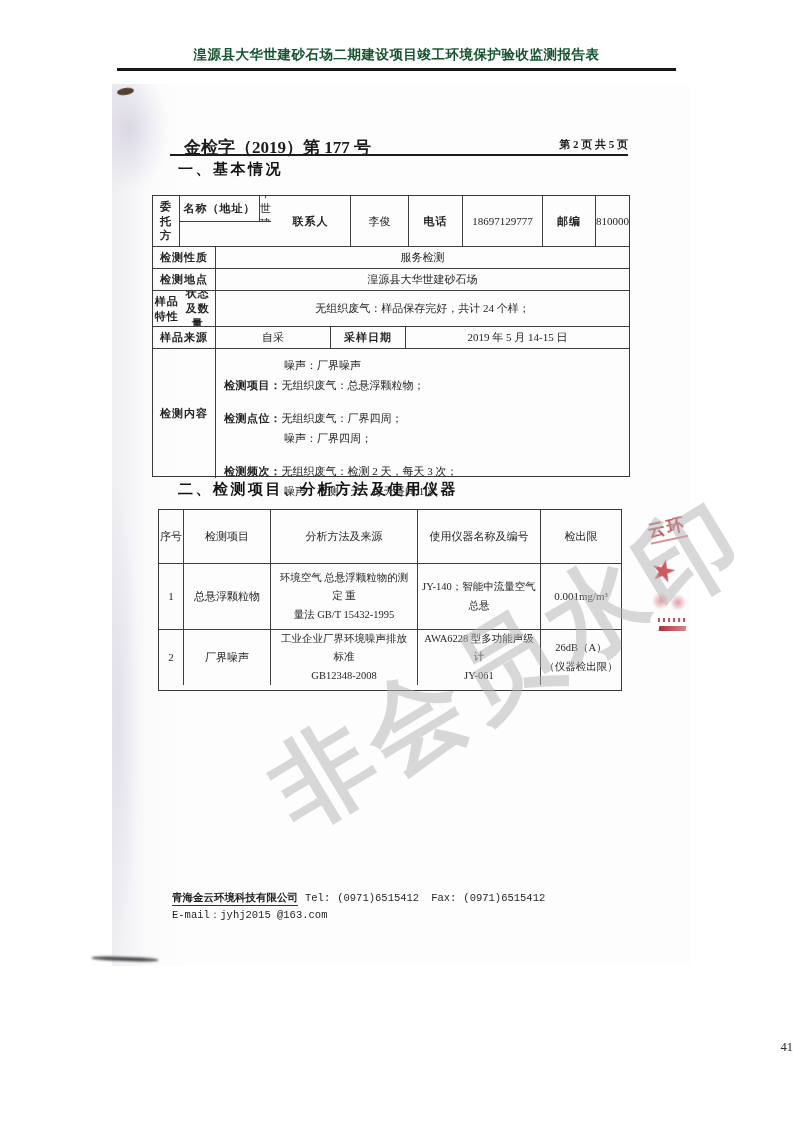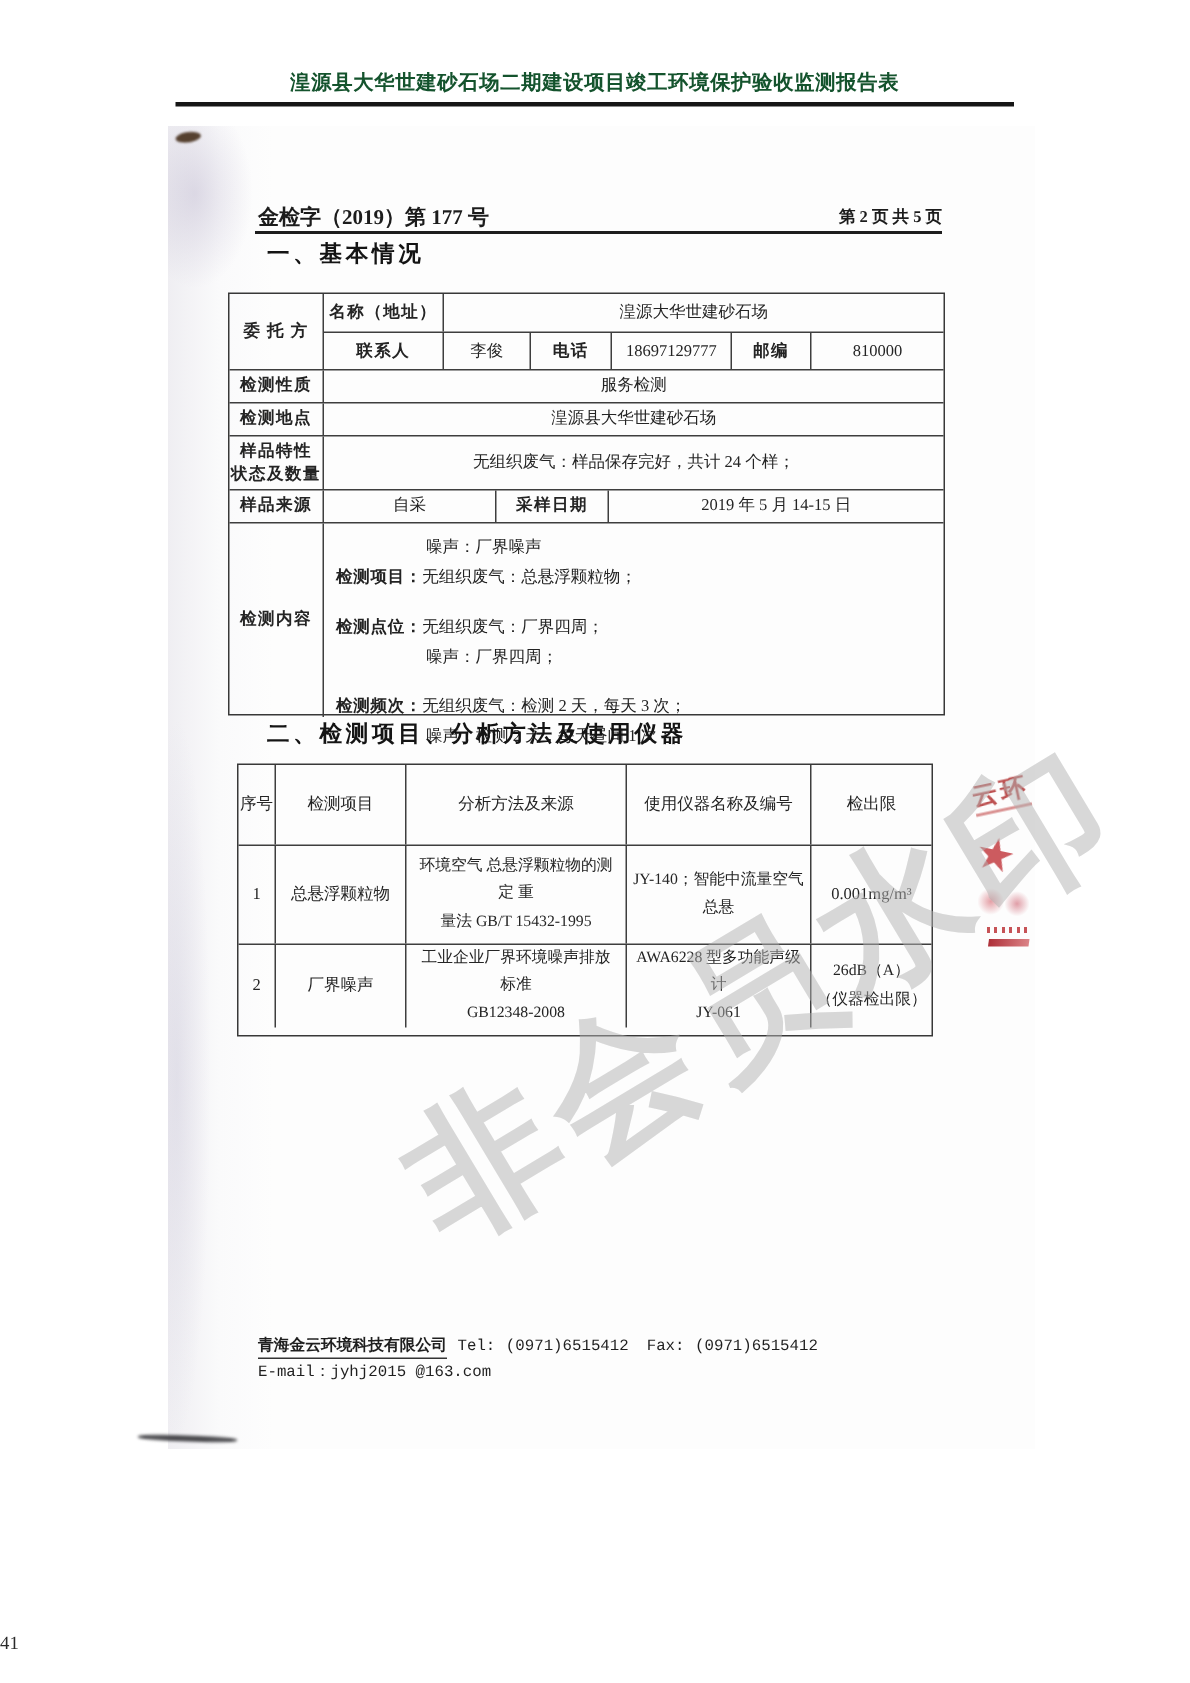--- a/index.html
+++ b/index.html
@@ -17,40 +17,40 @@
       radial-gradient(ellipse 55px 90px at 18px 45px, rgba(160,150,185,0.30), rgba(160,150,185,0) 70%),
       radial-gradient(ellipse 30px 320px at 6px 72%, rgba(170,165,195,0.22), rgba(170,165,195,0) 75%),
       linear-gradient(to right, #efeef2 0px, #fafafb 34px, #fdfdfd 70px);
   }
   
   .artifact-corner { position:absolute; left:5px; top:4px; width:17px; height:7px; background:#55402f;
     border-radius:50% 60% 50% 60%; transform:rotate(-10deg); filter:blur(0.6px); }
   .artifact-bottom-edge { position:absolute; left:-20px; top:873px; width:66px; height:4px; background:#4a4a4e;
     border-radius:40%; transform:rotate(2deg); filter:blur(1px); }
 
-  .doc-number { position:absolute; top:52px; left:60px; font-size:14px; font-weight:bold; color:#1c1c1c; }
+  .doc-number { position:absolute; top:52px; left:72px; font-size:17px; font-weight:bold; color:#1c1c1c; }
   .page-indicator { position:absolute; top:53px; left:0; width:516px; text-align:right; font-size:11px; font-weight:bold; color:#1c1c1c; }
   .doc-head-rule { position:absolute; top:70px; left:58px; width:458px; height:1.6px; background:#1d1d1d; }
 
   .sec-heading { position:absolute; font-size:15px; font-weight:bold; color:#141414; letter-spacing:2.5px; }
   .sec1-heading { top:76px; left:66px; }
   .sec2-heading { top:396px; left:66px; }
 
   
   .cell { display:flex; align-items:center; justify-content:center; font-size:11px; color:#242424;
     text-align:center; line-height:1.35; border-right:1px solid #3e3e3e; overflow:hidden; }
   .cell.last { border-right:none; }
   .lbl { font-weight:bold; letter-spacing:1px; }
   .row { display:flex; border-top:1px solid #3e3e3e; }
   .row.first { border-top:none; }
 
   
   .table1 { position:absolute; top:111px; left:40px; width:478px; height:282px; border:1.5px solid #383838; background:transparent; }
   .t1-colA { width:63px; }
-  .t1-sub { flex:1; display:flex; flex-direction:column; }
+  .t1-sub { flex:1; display:flex; }
   .flex1 { flex:1; }
 
   .content-cell { flex:1; border-right:none; display:block; text-align:left; padding:6px 6px 0 8px; }
   .content-group { margin-bottom:13px; }
   .content-line { font-size:11px; line-height:20px; white-space:nowrap; }
   .content-label { font-weight:bold; letter-spacing:0.5px; }
   .content-line2 { padding-left:60px; }
 
   
   .table2 { position:absolute; top:425px; left:46px; width:464px; height:182px; border:1.5px solid #383838; }
@@ -85,21 +85,21 @@
   .stamp-bar { position:absolute; left:19px; top:110px; width:27px; height:5px;
     background:linear-gradient(to right, rgba(165,25,35,0.9), rgba(205,80,85,0.7)); transform:skewX(-8deg); }
 
   
   .scan-footer { position:absolute; left:60px; top:806px; font-family:Liberation Mono, monospace;
     font-size:10.5px; color:#1f1f1f; line-height:17px; }
   .company { font-weight:bold; border-bottom:1px solid #333; padding-bottom:1px; }
   .footer-gap { display:inline-block; width:12px; }
   .footer-gap-sm { display:inline-block; width:7px; }
 
-  .page-num { position:absolute; top:1040px; left:0; width:100%; text-align:left; font-size:12.5px; color:#2a2a2a;margin-top:48px; }
+  .page-num { position:absolute; top:1040px; left:0; width:100%; text-align:right; font-size:12.5px; color:#2a2a2a; }
 </style>
 </head>
 <body>
 
 <div class="running-title">湟源县大华世建砂石场二期建设项目竣工环境保护验收监测报告表</div>
 <div class="running-rule"></div>
 
 <div class="scan-page">
 
   <div class="artifact-corner"></div>
@@ -135,21 +135,21 @@
       <div class="cell lbl t1-colA">检测性质</div>
       <div class="cell last flex1">服务检测</div>
     </div>
 
     <div class="row" style="height:22px;">
       <div class="cell lbl t1-colA">检测地点</div>
       <div class="cell last flex1">湟源县大华世建砂石场</div>
     </div>
 
     <div class="row" style="height:36px;">
-      <div class="cell lbl t1-colA" style="flex-direction:column;">
+      <div class="cell lbl t1-colA" style="flex-direction:row;">
         <span>样品特性</span>
         <span>状态及数量</span>
       </div>
       <div class="cell last flex1">无组织废气：样品保存完好，共计 24 个样；</div>
     </div>
 
     <div class="row" style="height:22px;">
       <div class="cell lbl t1-colA">样品来源</div>
       <div class="cell" style="width:115px;">自采</div>
       <div class="cell lbl" style="width:75px;">采样日期</div>

